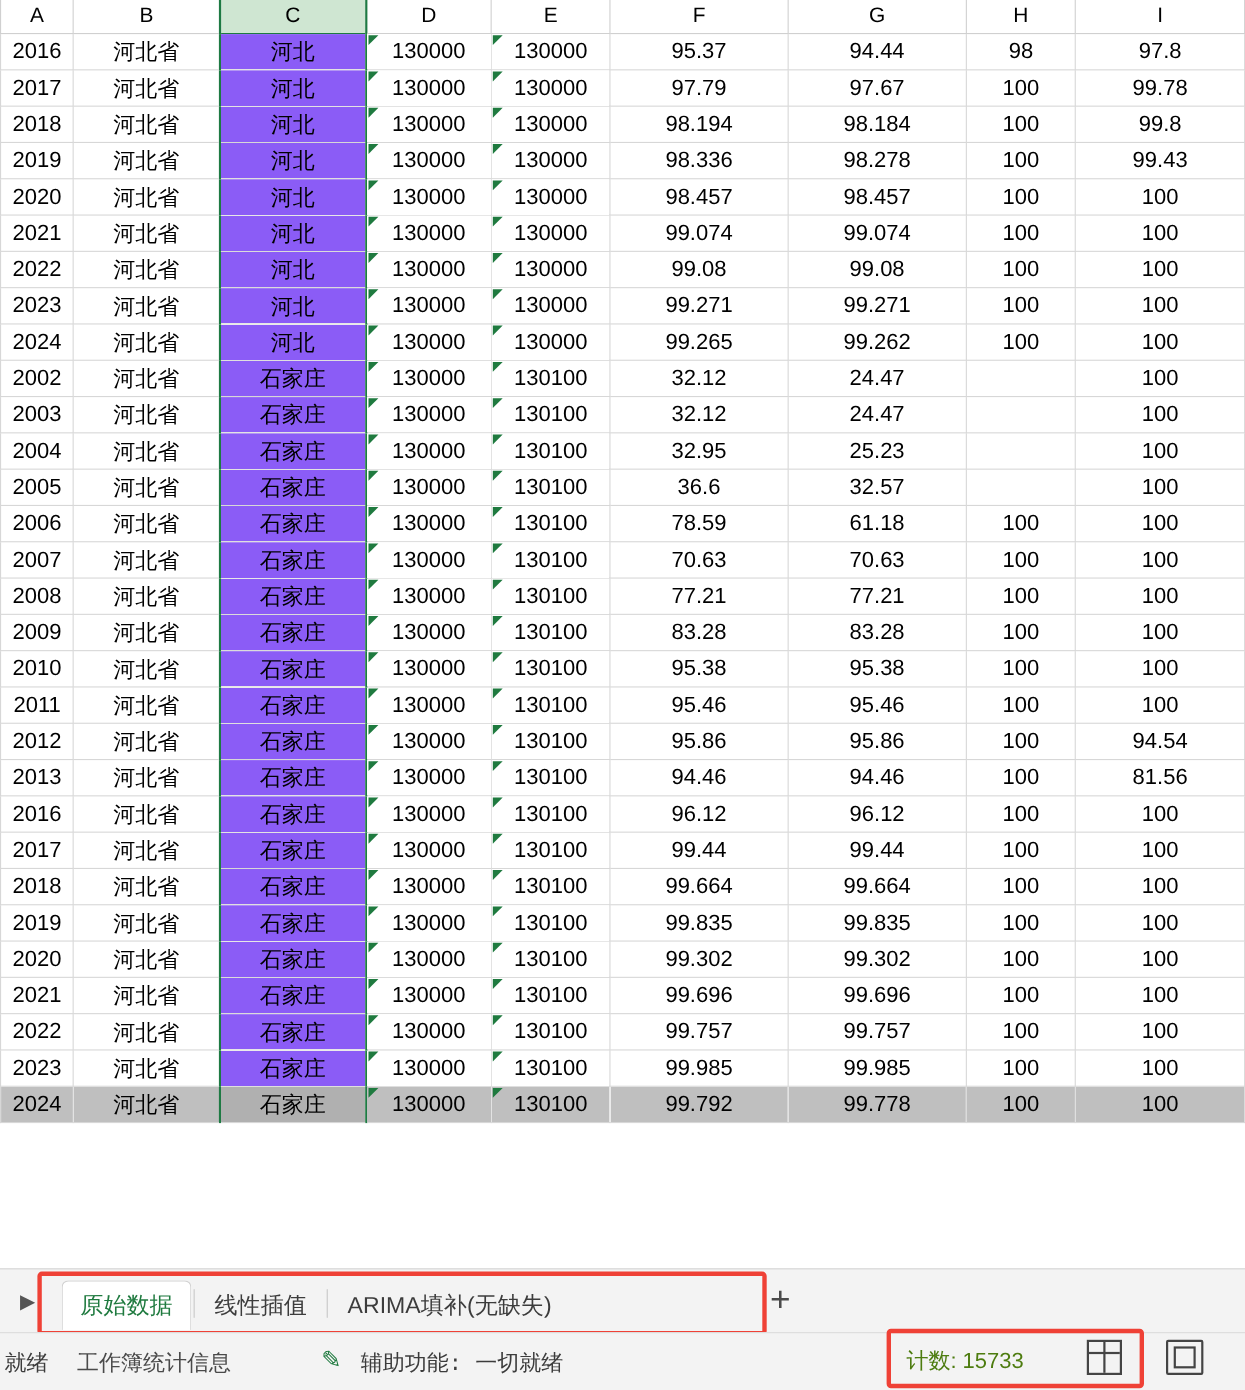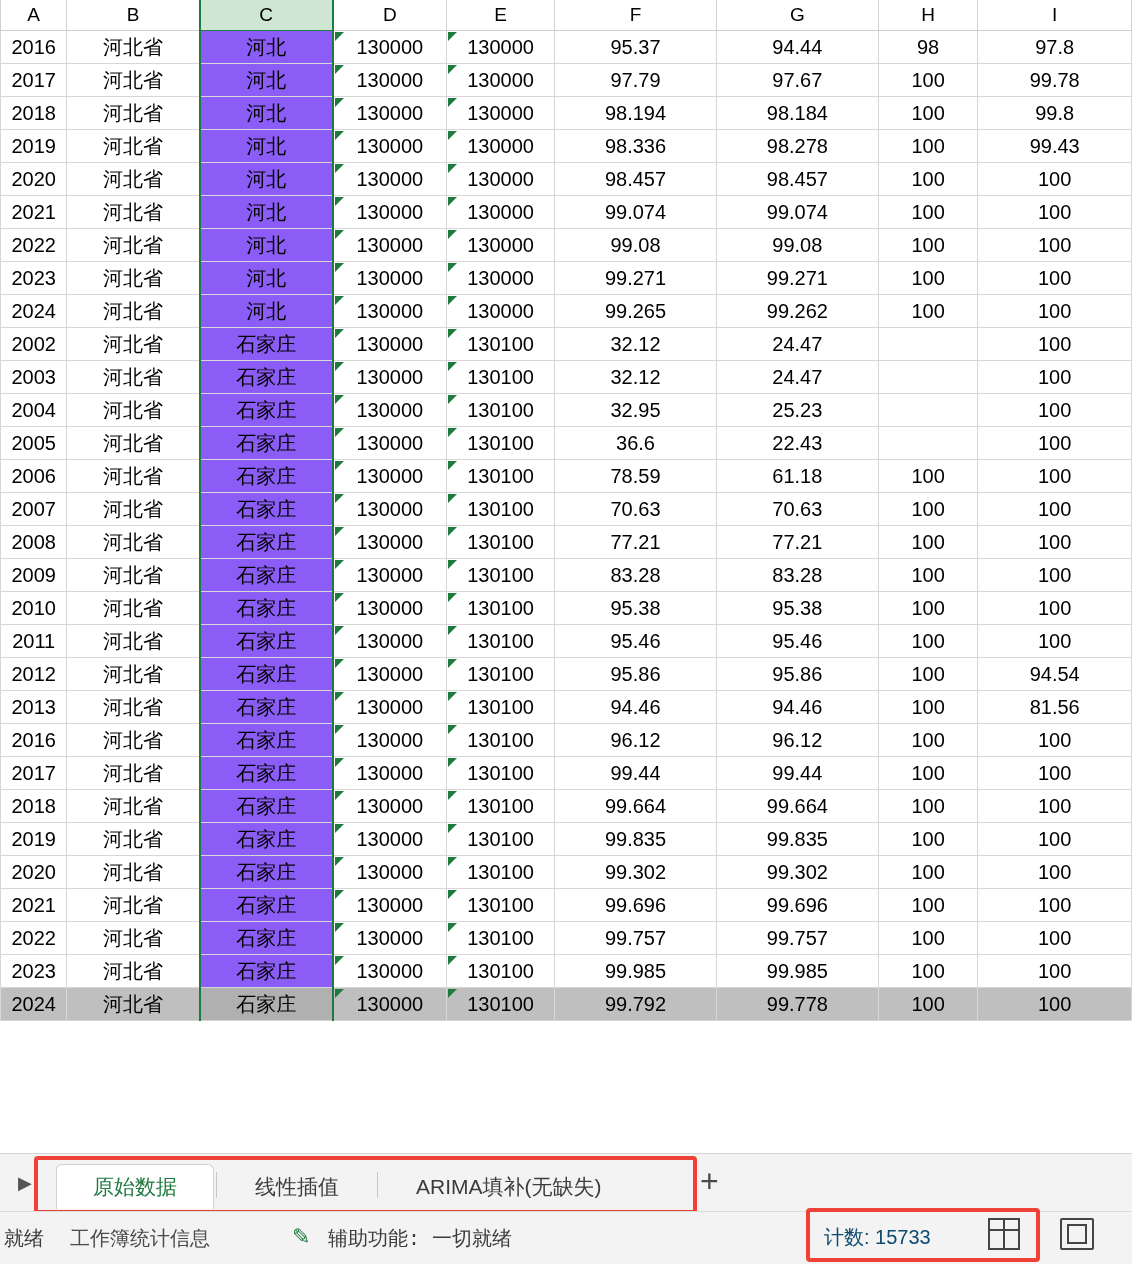--- a/index.html
+++ b/index.html
@@ -122,21 +122,21 @@
     position: absolute;
     left: 56px; top: 7px;
     display: flex;
     align-items: flex-end;
     height: 48px;
   }
   .tab {
     height: 44px;
     display: flex;
     align-items: center;
-    padding: 0 36px;
+    padding: 0 16px;
     font-size: 21px;
     color: #3c3c3c;
     border-radius: 6px 6px 0 0;
   }
   .tab.active {
     background: #ffffff;
     color: #1f7a3f;
     border: 1px solid #d0d0d0;
     border-bottom: none;
   }
@@ -178,21 +178,21 @@
     text-align: center;
   }
   .sb-ready { position: absolute; left: 4px; top: 13px; }
   .sb-stats { position: absolute; left: 70px; top: 13px; color: #4a4a4a; }
   .sb-acc-icon { position: absolute; left: 292px; top: 12px; color: #1f7a3f; font-size: 22px; }
   .sb-acc { position: absolute; left: 328px; top: 13px; font-family: Liberation Mono, monospace; }
   .sb-count {
     position: absolute;
     left: 824px; top: 12px;
     font-size: 20px;
-    color: #0c4a6e;
+    color: #4d7c0f;
   }
   .sb-viewbtn {
     position: absolute;
     left: 988px; top: 6px;
     width: 32px; height: 32px;
     border: 2px solid #444;
     box-sizing: border-box;
   }
   .sb-viewbtn::before {
     content: "";
@@ -392,21 +392,21 @@
           <td></td>
           <td>100</td>
         </tr>
         <tr class="datarow">
           <td>2005</td>
           <td>河北省</td>
           <td class="cityname">石家庄</td>
           <td class="code">130000</td>
           <td class="code">130100</td>
           <td>36.6</td>
-          <td>22.43</td>
+          <td>32.57</td>
           <td></td>
           <td>100</td>
         </tr>
         <tr class="datarow">
           <td>2006</td>
           <td>河北省</td>
           <td class="cityname">石家庄</td>
           <td class="code">130000</td>
           <td class="code">130100</td>
           <td>78.59</td>

